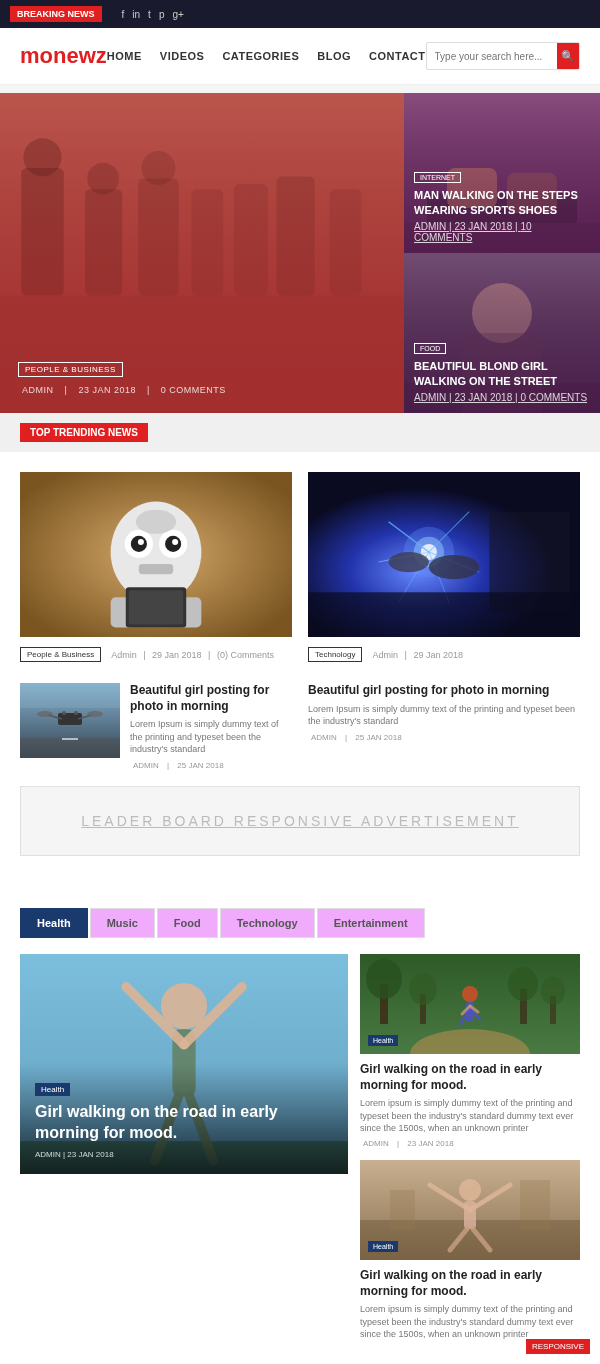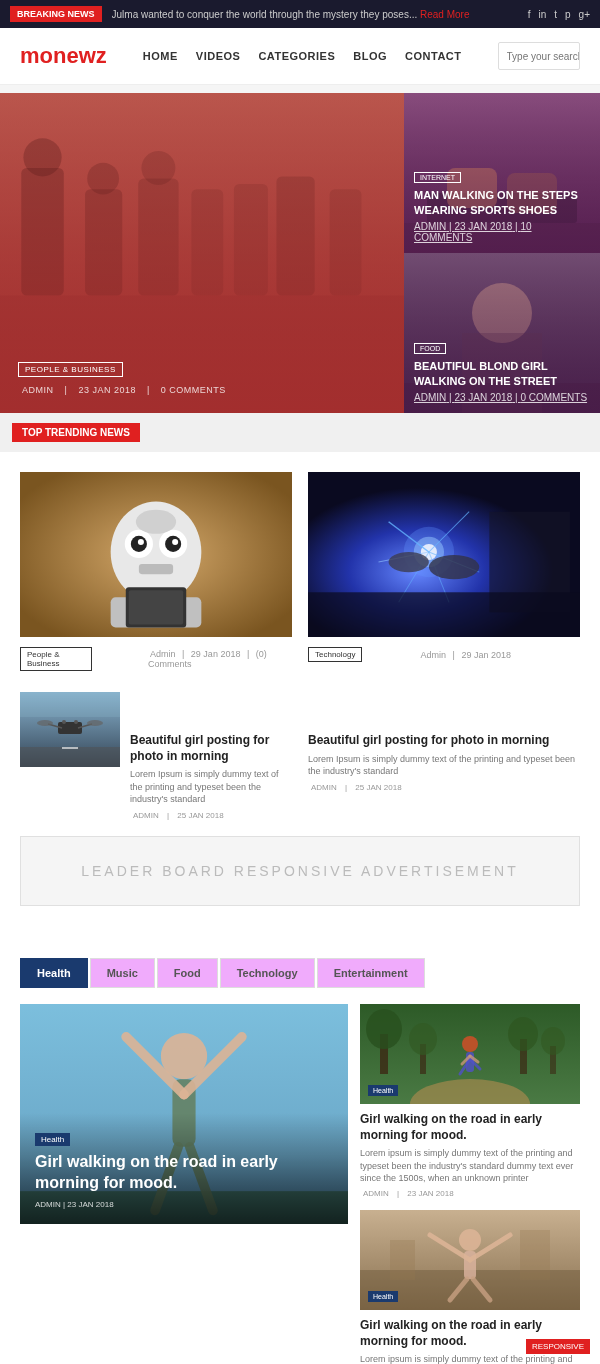--- a/index.html
+++ b/index.html
@@ -40,21 +40,20 @@
     .breaking-icons span { color: #ccc; font-size: 10px; cursor: pointer; }
 
     
     header {
       background: #fff;
       display: flex;
       align-items: center;
       justify-content: space-between;
       padding: 14px 20px;
       border-bottom: 1px solid #eee;
-      gap: 36px;
     }
     .logo {
       font-size: 22px;
       font-weight: bold;
       color: #333;
     }
     .logo span { color: #e02020; }
     nav { display: flex; gap: 18px; align-items: flex-start; }
     nav a {
       font-size: 11px;
@@ -183,21 +182,21 @@
     .hero-right-meta {
       font-size: 10px;
       color: rgba(255,255,255,0.8);
       text-transform: uppercase;
       text-decoration: underline;
     }
 
     
     .section-header {
       background: #f0f0f0;
-      padding: 10px 12px;
+      padding: 10px 20px;
       margin: 0;
       display: flex;
       align-items: center;
     }
     .section-label {
       background: #e02020;
       color: #fff;
       font-size: 10px;
       font-weight: bold;
       padding: 4px 10px;
@@ -234,21 +233,20 @@
     .tag-pill {
       border: 1px solid #333;
       font-size: 8px;
       padding: 2px 6px;
       color: #333;
       text-transform: capitalize;
     }
     .trending-meta-text {
       font-size: 9px;
       color: #999;
-      margin-left: 48px;
     }
     .trending-meta-text span { margin: 0 2px; }
     .trending-card-title {
       font-size: 15px;
       font-weight: bold;
       color: #222;
       line-height: 1.3;
     }
 
     
@@ -261,21 +259,21 @@
       display: flex;
       gap: 10px;
       align-items: flex-start;
     }
     .trending-card-small .img-wrap {
       width: 100px;
       height: 75px;
       flex-shrink: 0;
       overflow: hidden;
     }
-    .trending-card-small .content { flex: 1; margin-top: 41px; }
+    .trending-card-small .content { flex: 1; }
     .trending-card-small .card-title {
       font-size: 12px;
       font-weight: bold;
       color: #222;
       line-height: 1.3;
       margin-bottom: 4px;
     }
     .trending-card-small .card-desc {
       font-size: 9px;
       color: #777;
@@ -297,20 +295,21 @@
       height: 70px;
       display: flex;
       align-items: center;
       justify-content: center;
     }
     .ad-text {
       font-size: 14px;
       color: #bbb;
       letter-spacing: 3px;
       text-transform: uppercase;
+      text-decoration: underline;
     }
 
     
     .category-tabs {
       background: #fff;
       padding: 16px 20px 0;
     }
     .tabs-row {
       display: flex;
       gap: 0;
@@ -436,24 +435,20 @@
     }
 
     
     .svg-fill { width: 100%; height: 100%; }
   </style>
 </head>
 <body>
 
 <div class="breaking-bar">
   <div class="breaking-label">Breaking News</div>
-  <div class="breaking-text">
-    <span>Julma wanted to conquer the world through the mystery they poses...</span>
-    <a href="#">Read More</a>
-  </div>
   <div class="breaking-icons">
     <span>f</span>
     <span>in</span>
     <span>t</span>
     <span>p</span>
     <span>g+</span>
   </div>
 </div>
 
 <header>

